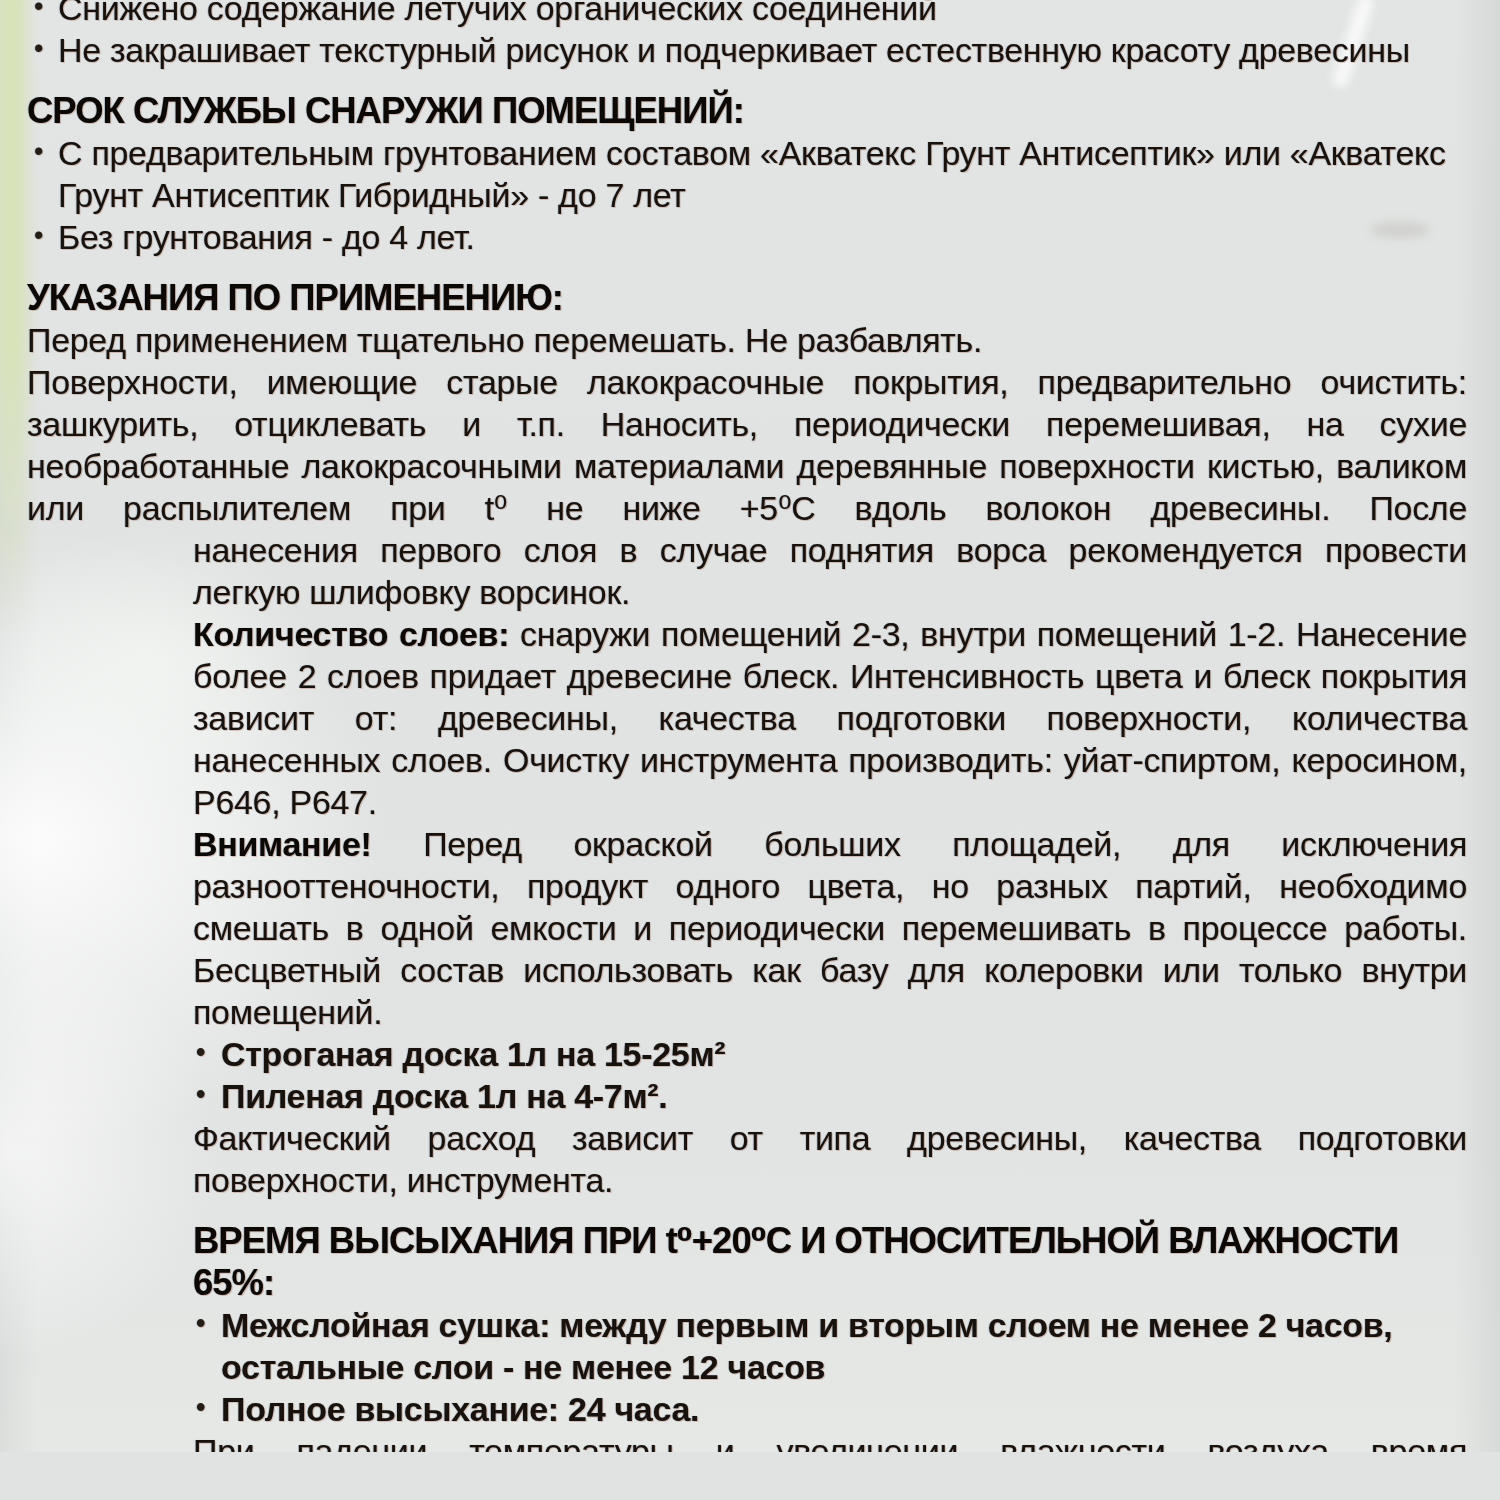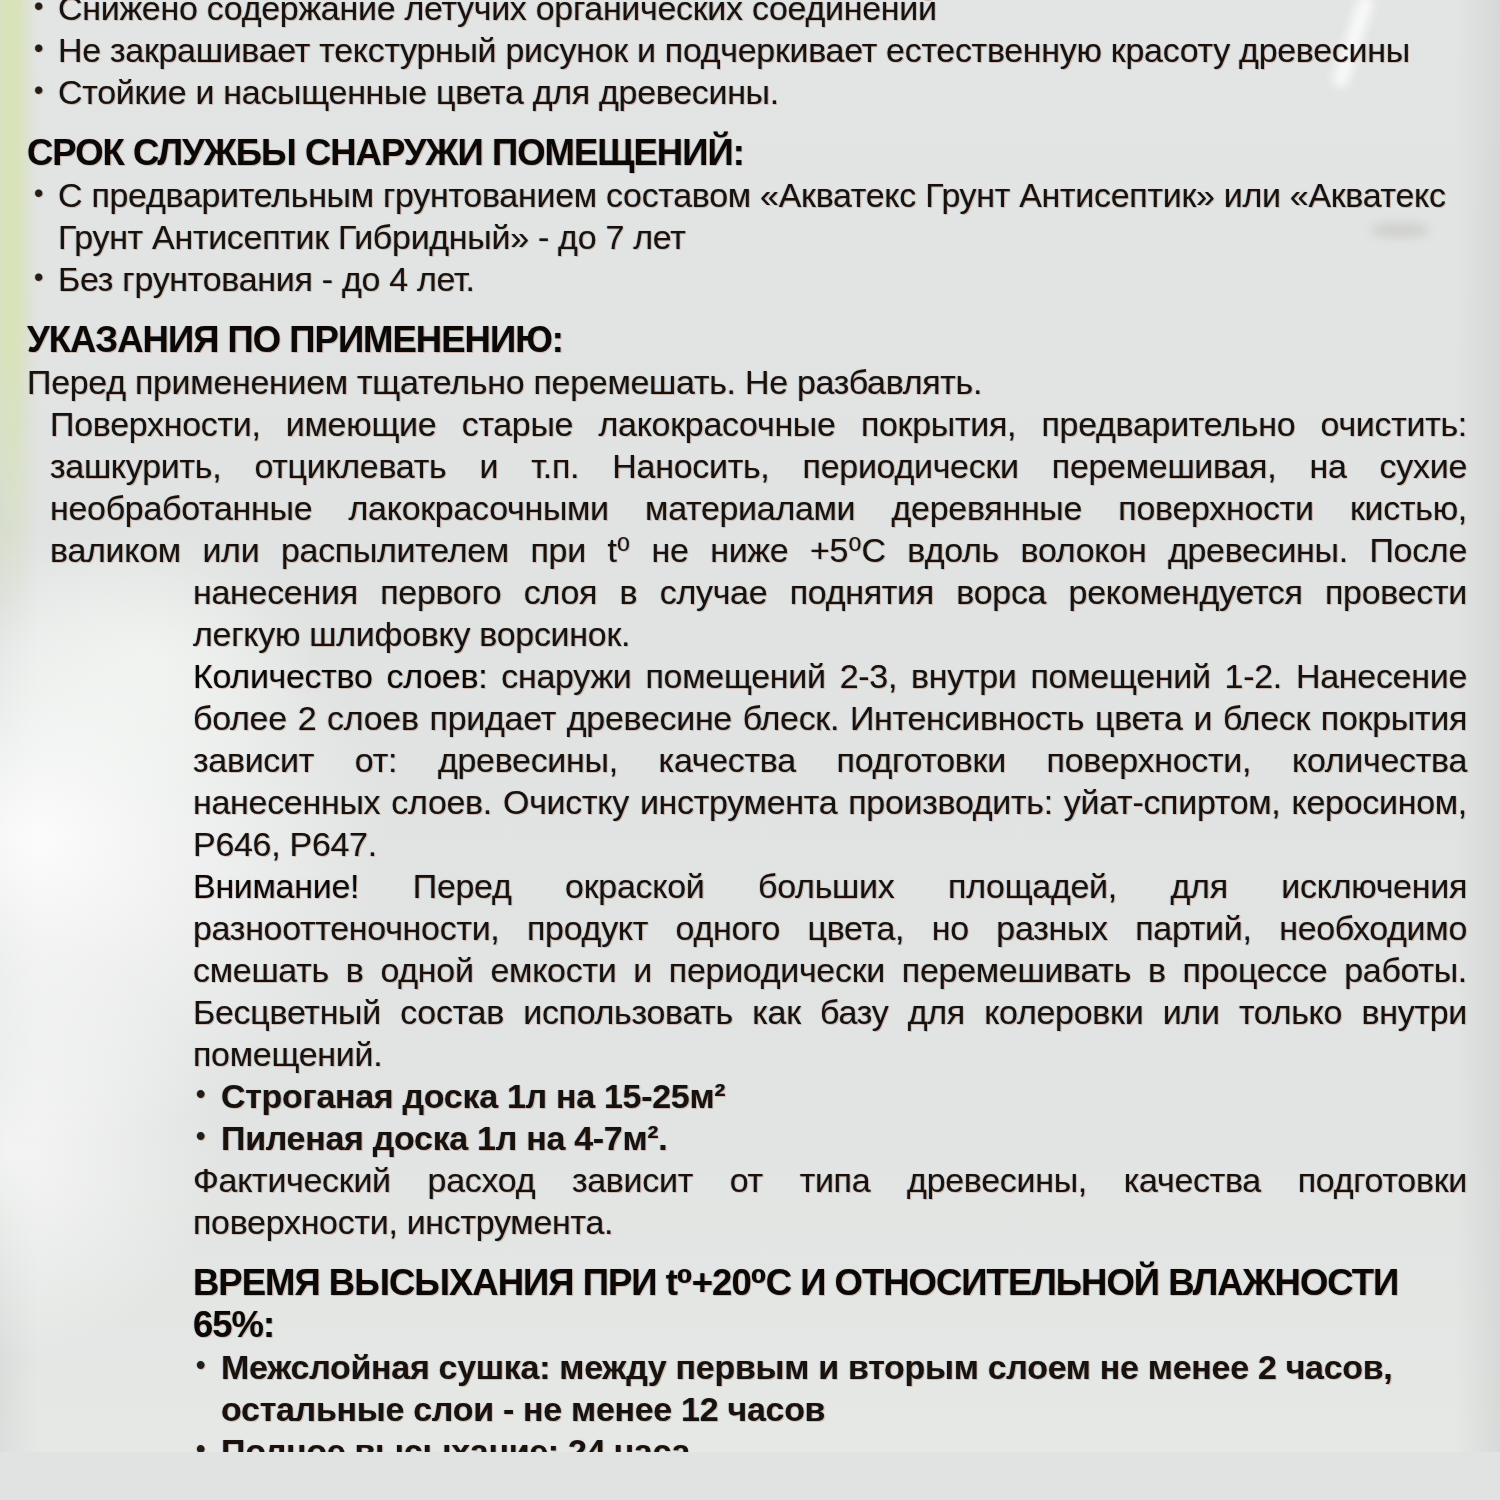--- a/index.html
+++ b/index.html
@@ -40,46 +40,45 @@
     position: absolute; left: 27px; right: 33px; top: -13px;
     font-size: 34px; line-height: 42px;
     letter-spacing: -0.3px;
     color: var(--text-color, #17120d);
     text-shadow: 1.1px 1px 0 rgba(150,35,0,0.20), -1px -0.5px 0 rgba(0,70,150,0.13), 0 0 1px rgba(20,15,10,0.25);
   }
   .h {
     font-weight: bold; font-size: 36.5px; letter-spacing: -1px;
     color: #0b0805; margin-top: 19px;
   }
-  .b { font-weight: normal; color: #0b0805; }
+  .b { font-weight: bold; color: #0b0805; }
   .bullet { position: relative; padding-left: 31px; }
   .bullet::before {
     content: "\2022"; position: absolute; left: 7px; top: -2px;
     font-size: 27px; color: #241d16;
   }
   .j  { text-align: justify; }
-  .jl { text-align: justify; text-align-last: justify; margin-left: 23px; }
+  .jl { text-align: justify; text-align-last: justify; }
   .lower { margin-left: 166px; }
   .lower .bullet { padding-left: 28px; font-weight: bold; }
   .lower .bullet::before { left: 3px; }
 </style>
 </head>
 <body>
 
 <div class="photo">
   <div class="edge-green"></div>
   <div class="scratch"></div>
   <div class="smudge"></div>
 
   <div class="content">
 
     <div class="upper">
       <div class="bullet">Снижено содержание летучих органических соединений</div>
       <div class="bullet">Не закрашивает текстурный рисунок и подчеркивает естественную красоту древесины</div>
-      <div class="bullet">Стойкие и насыщенные цвета для древесины.</div>
 
       <div class="h">СРОК СЛУЖБЫ СНАРУЖИ ПОМЕЩЕНИЙ:</div>
       <div class="bullet">С предварительным грунтованием составом «Акватекс Грунт Антисептик» или «Акватекс Грунт Антисептик Гибридный» - до 7 лет</div>
       <div class="bullet">Без грунтования - до 4 лет.</div>
 
       <div class="h">УКАЗАНИЯ ПО ПРИМЕНЕНИЮ:</div>
       <div>Перед применением тщательно перемешать. Не разбавлять.</div>
       <div class="jl">Поверхности, имеющие старые лакокрасочные покрытия, предварительно очистить: зашкурить, отциклевать и т.п. Наносить, периодически перемешивая, на сухие необработанные лакокрасочными материалами деревянные поверхности кистью, валиком или распылителем при t⁰ не ниже +5⁰С вдоль волокон древесины. После</div>
     </div>
 

